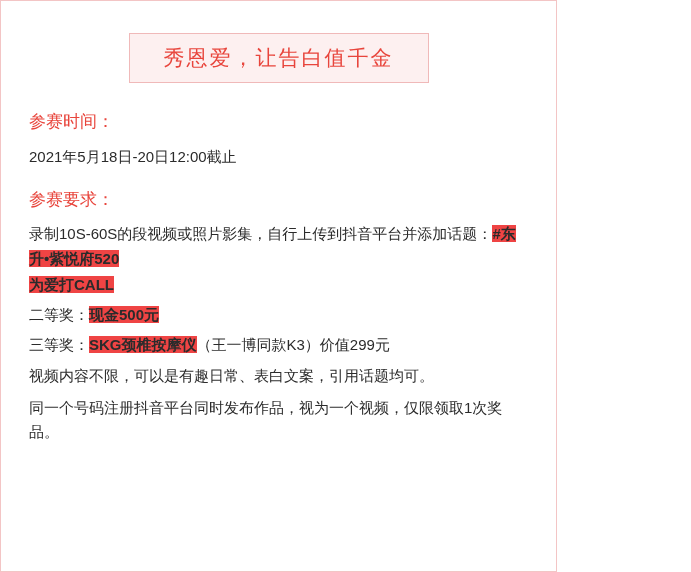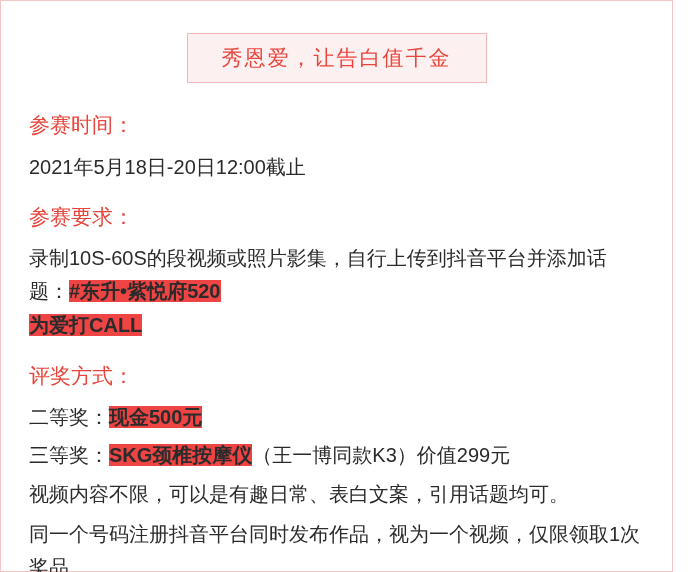--- a/index.html
+++ b/index.html
@@ -9,21 +9,21 @@
   body {
     width: 691px;
     height: 572px;
     background: #ffffff;
     font-family: "Liberation Sans", sans-serif;
     -webkit-font-smoothing: antialiased;
   }
   .poster {
     position: relative;
     box-sizing: border-box;
-    width: 673px;
+    width: 557px;
     height: 572px;
     border: 1px solid #f3c5c5;
     background: #ffffff;
     padding: 18px 26px 10px 26px;
   }
   .title-wrap {
     display: flex;
     justify-content: center;
     margin-top: 14px;
     margin-bottom: 26px;
@@ -36,30 +36,30 @@
     letter-spacing: 2px;
     padding: 13px 34px 14px 34px;
     text-align: center;
     line-height: 1;
   }
   .section {
     margin-bottom: 4px;
   }
   .heading {
     color: #e8453c;
-    font-size: 21px;
+    font-size: 17px;
     margin: 0 0 10px 2px;
     line-height: 1.5;
   }
   .section + .section .heading {
     margin-top: 18px;
   }
   .line {
     color: #2b2b2b;
-    font-size: 20px;
+    font-size: 15px;
     line-height: 1.62;
     margin: 0 0 6px 2px;
   }
   .hl-strong {
     background: #ef4444;
     font-weight: bold;
     margin-top: 44px;
   }
   .rules .line {
     margin-bottom: 8px;
@@ -82,21 +82,20 @@
     <div class="line">2021年5月18日-20日12:00截止</div>
   </div>
 
   <div class="section">
     <div class="heading">参赛要求：</div>
     <div class="line req-body"><span>录制10S-60S的段视频或照片影集，自行上传到抖音平台并添加话题：</span><span class="hl-strong">#东升•紫悦府520</span></div>
     <div class="line"><span class="hl-strong">为爱打CALL</span></div>
   </div>
 
   <div class="section">
-    <div class="heading">评奖方式：</div>
   </div>
 
   <div class="section">
     <div class="line"><span>二等奖：</span><span class="hl-strong">现金500元</span></div>
     <div class="line"><span>三等奖：</span><span class="hl-strong">SKG颈椎按摩仪</span><span>（王一博同款K3）价值299元</span></div>
   </div>
 
   <div class="section rules">
     <div class="line">视频内容不限，可以是有趣日常、表白文案，引用话题均可。</div>
     <div class="line">同一个号码注册抖音平台同时发布作品，视为一个视频，仅限领取1次奖品。</div>

